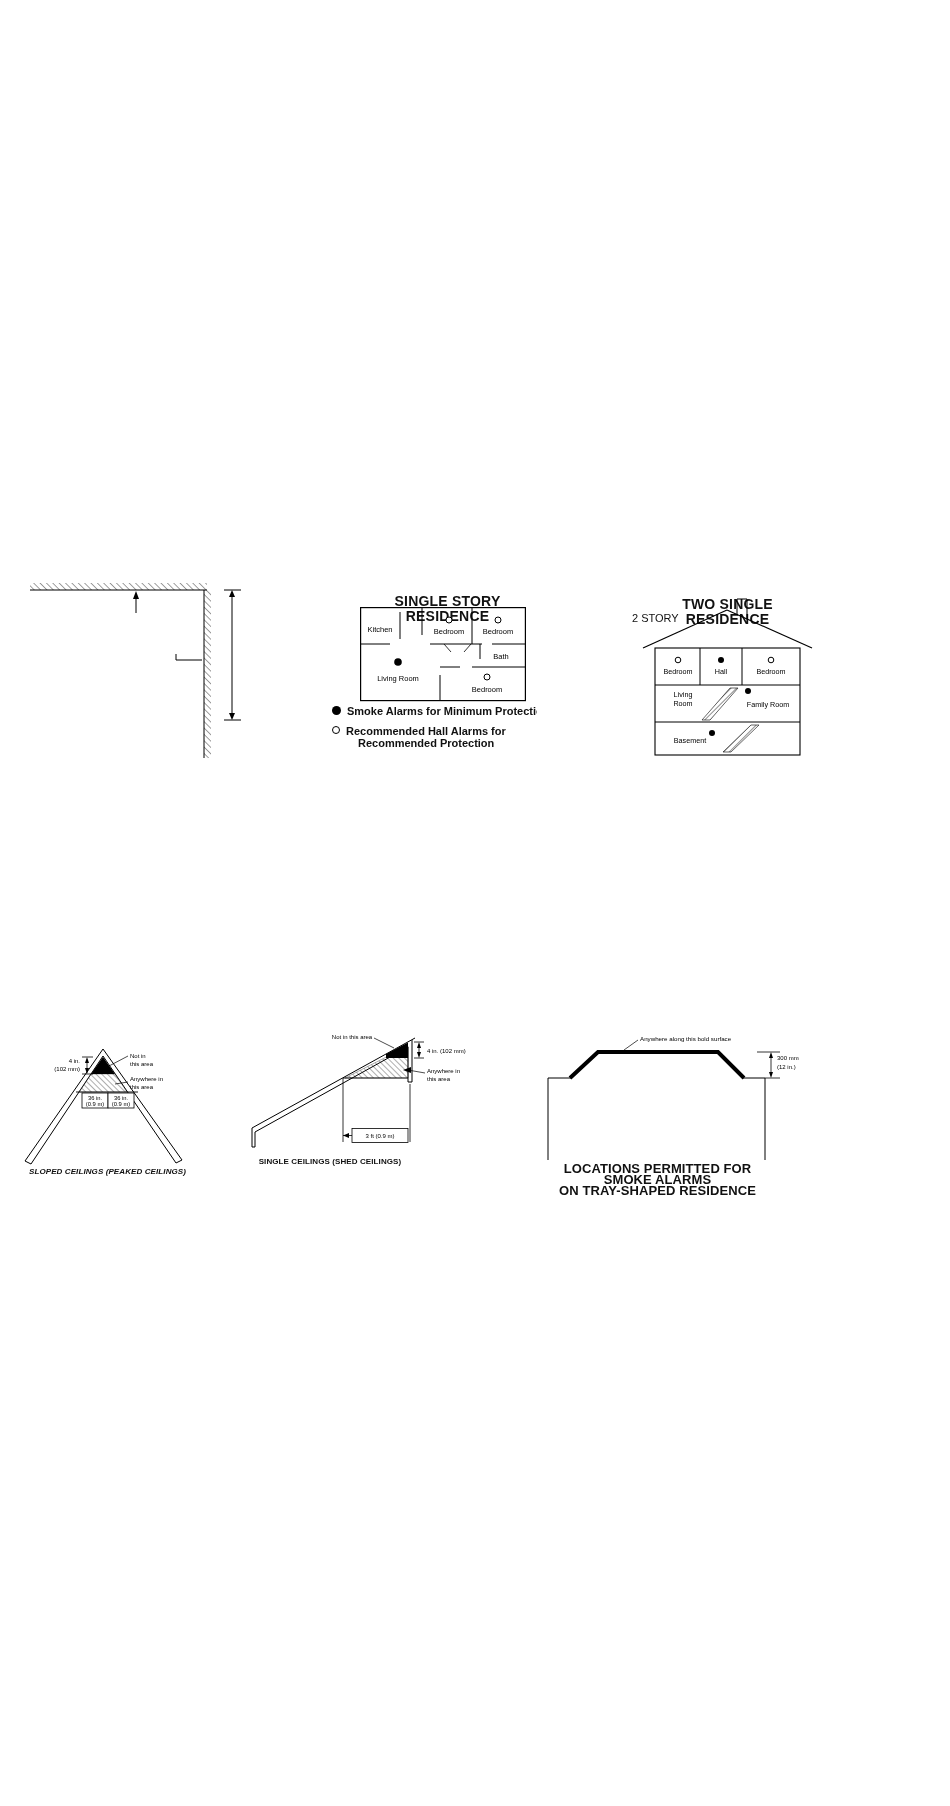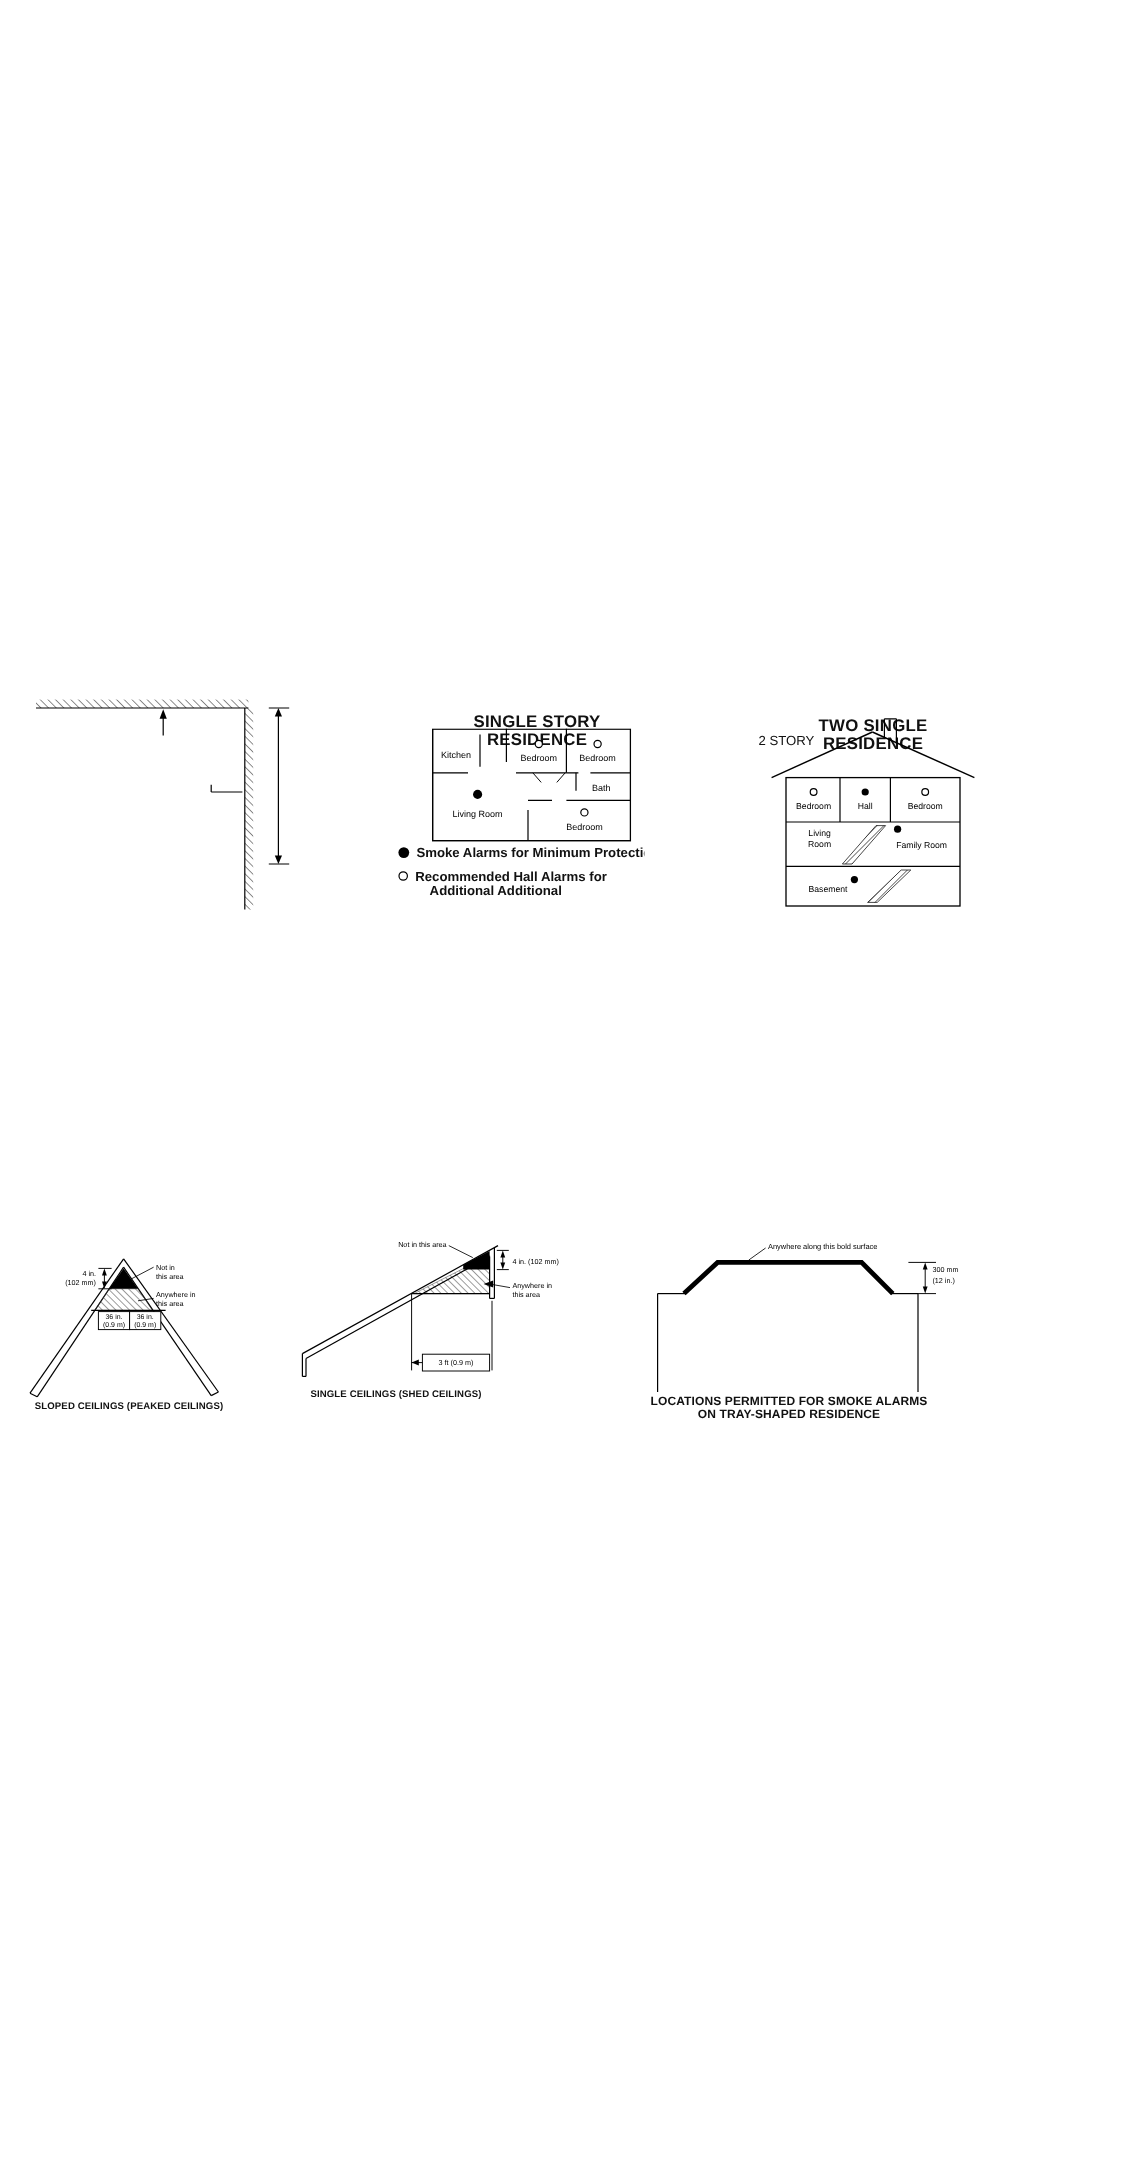--- a/index.html
+++ b/index.html
@@ -10,21 +10,21 @@
   }
   .abs { position:absolute; }
   .sec-title { font-weight:bold; font-size:14px; line-height:15px; text-align:center; letter-spacing:0.2px;margin-top:20px; }
   .story-label { font-weight:normal; font-size:11px; }
   .legend { font-weight:bold; font-size:11px; line-height:12.5px; }
   .legend-row { display:flex; align-items:flex-start; margin-bottom:7px; white-space:nowrap; overflow:hidden; }
   .dot-filled { flex:0 0 auto; width:9px; height:9px; border-radius:50%; background:#000; margin:1px 6px 0 2px; }
   .dot-open { flex:0 0 auto; width:8px; height:8px; border-radius:50%; border:1.5px solid #000; background:#fff; margin:1px 6px 0 2px; }
   .indent { padding-left:12px; }
   .fig-caption { font-weight:bold; font-size:8px; text-align:center; letter-spacing:0.1px; }
-  .fig-caption.lg { font-size:10px; line-height:11px; }
+  .fig-caption.lg { font-size:13px; line-height:11px; }
   svg { display:block; position:absolute; }
   svg text { font-family:"Liberation Sans", sans-serif; fill:#000; }
 </style>
 </head>
 <body>
 
 <div style="position:absolute; inset:0;">
 
   <svg style="left:28px; top:578px;" width="215" height="195" viewBox="0 0 215 195">
     <defs>
@@ -95,21 +95,21 @@
 
   <div class="abs legend" style="left:330px; top:705px; width:207px;">
     <div class="legend-row">
       <span class="dot-filled"></span>
       <span>Smoke Alarms for Minimum Protection</span>
     </div>
     <div class="legend-row">
       <span class="dot-open"></span>
       <span>
         <span>Recommended Hall Alarms for</span><br>
-        <span class="indent">Additional Additional</span>
+        <span class="indent">Recommended Protection</span>
       </span>
     </div>
   </div>
 
   <div class="abs sec-title" style="left:650px; top:577px; width:155px;">
     <div>TWO SINGLE</div>
     <div>RESIDENCE</div>
   </div>
   <div class="abs story-label" style="left:632px; top:612px;">2 STORY</div>
 
@@ -185,21 +185,21 @@
     <text x="112" y="46.5" font-size="6">this area</text>
     <g>
       <rect x="64" y="51" width="26" height="15" fill="#fff" stroke="#000" stroke-width="0.8"></rect>
       <rect x="90" y="51" width="26" height="15" fill="#fff" stroke="#000" stroke-width="0.8"></rect>
       <text x="77" y="57.5" font-size="5.8" text-anchor="middle">36 in.</text>
       <text x="77" y="64" font-size="5.8" text-anchor="middle">(0.9 m)</text>
       <text x="103" y="57.5" font-size="5.8" text-anchor="middle">36 in.</text>
       <text x="103" y="64" font-size="5.8" text-anchor="middle">(0.9 m)</text>
     </g>
   </svg>
-  <div class="abs fig-caption" style="left:10px; top:1167px; width:195px;">SLOPED CEILINGS (PEAKED CEILINGS)</div>
+  <div class="abs fig-caption" style="left:10px; top:1167px; width:195px;font-style:italic;">SLOPED CEILINGS (PEAKED CEILINGS)</div>
 
   <svg style="left:240px; top:1030px;" width="232" height="125" viewBox="0 0 232 125">
     <defs>
       <pattern id="hatchS" width="4" height="4" patternUnits="userSpaceOnUse" patternTransform="rotate(-45)">
         <line x1="0" y1="0" x2="0" y2="4" stroke="#333" stroke-width="0.8"></line>
       </pattern>
     </defs>
     <polygon points="105,48 168,16 168,48" fill="url(#hatchS)" stroke="#333" stroke-width="0.4"></polygon>
     <polygon points="146,24 168,12.5 168,28 146,28" fill="#000"></polygon>
     <g stroke="#000" stroke-width="1" fill="none">

